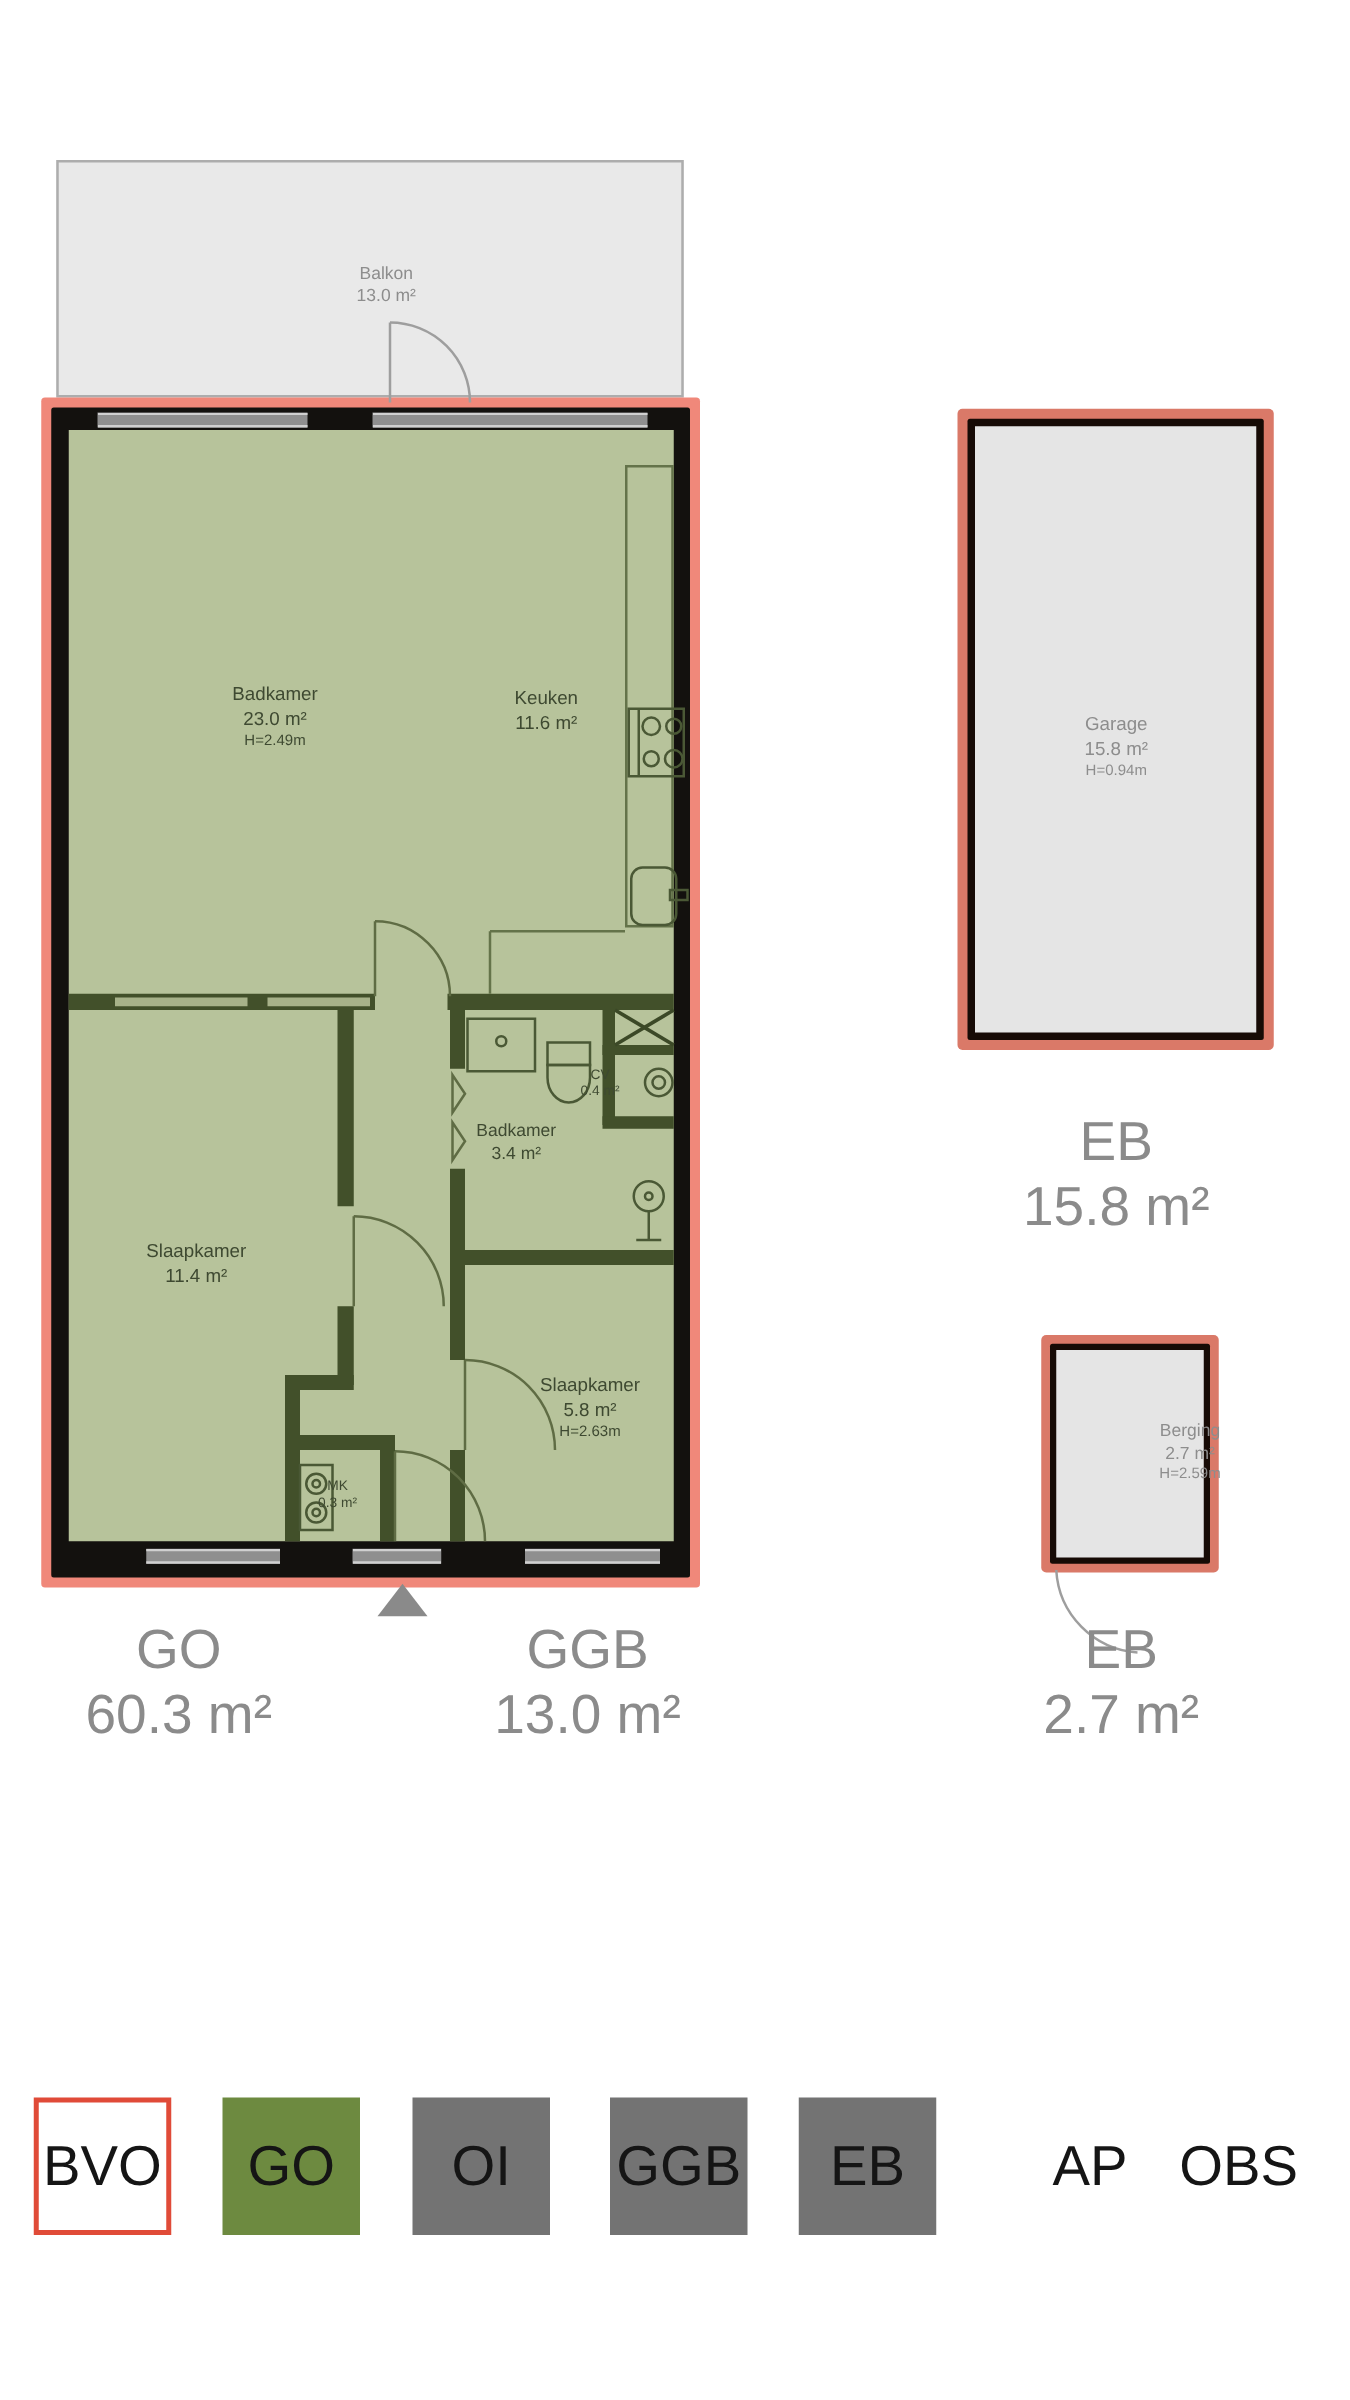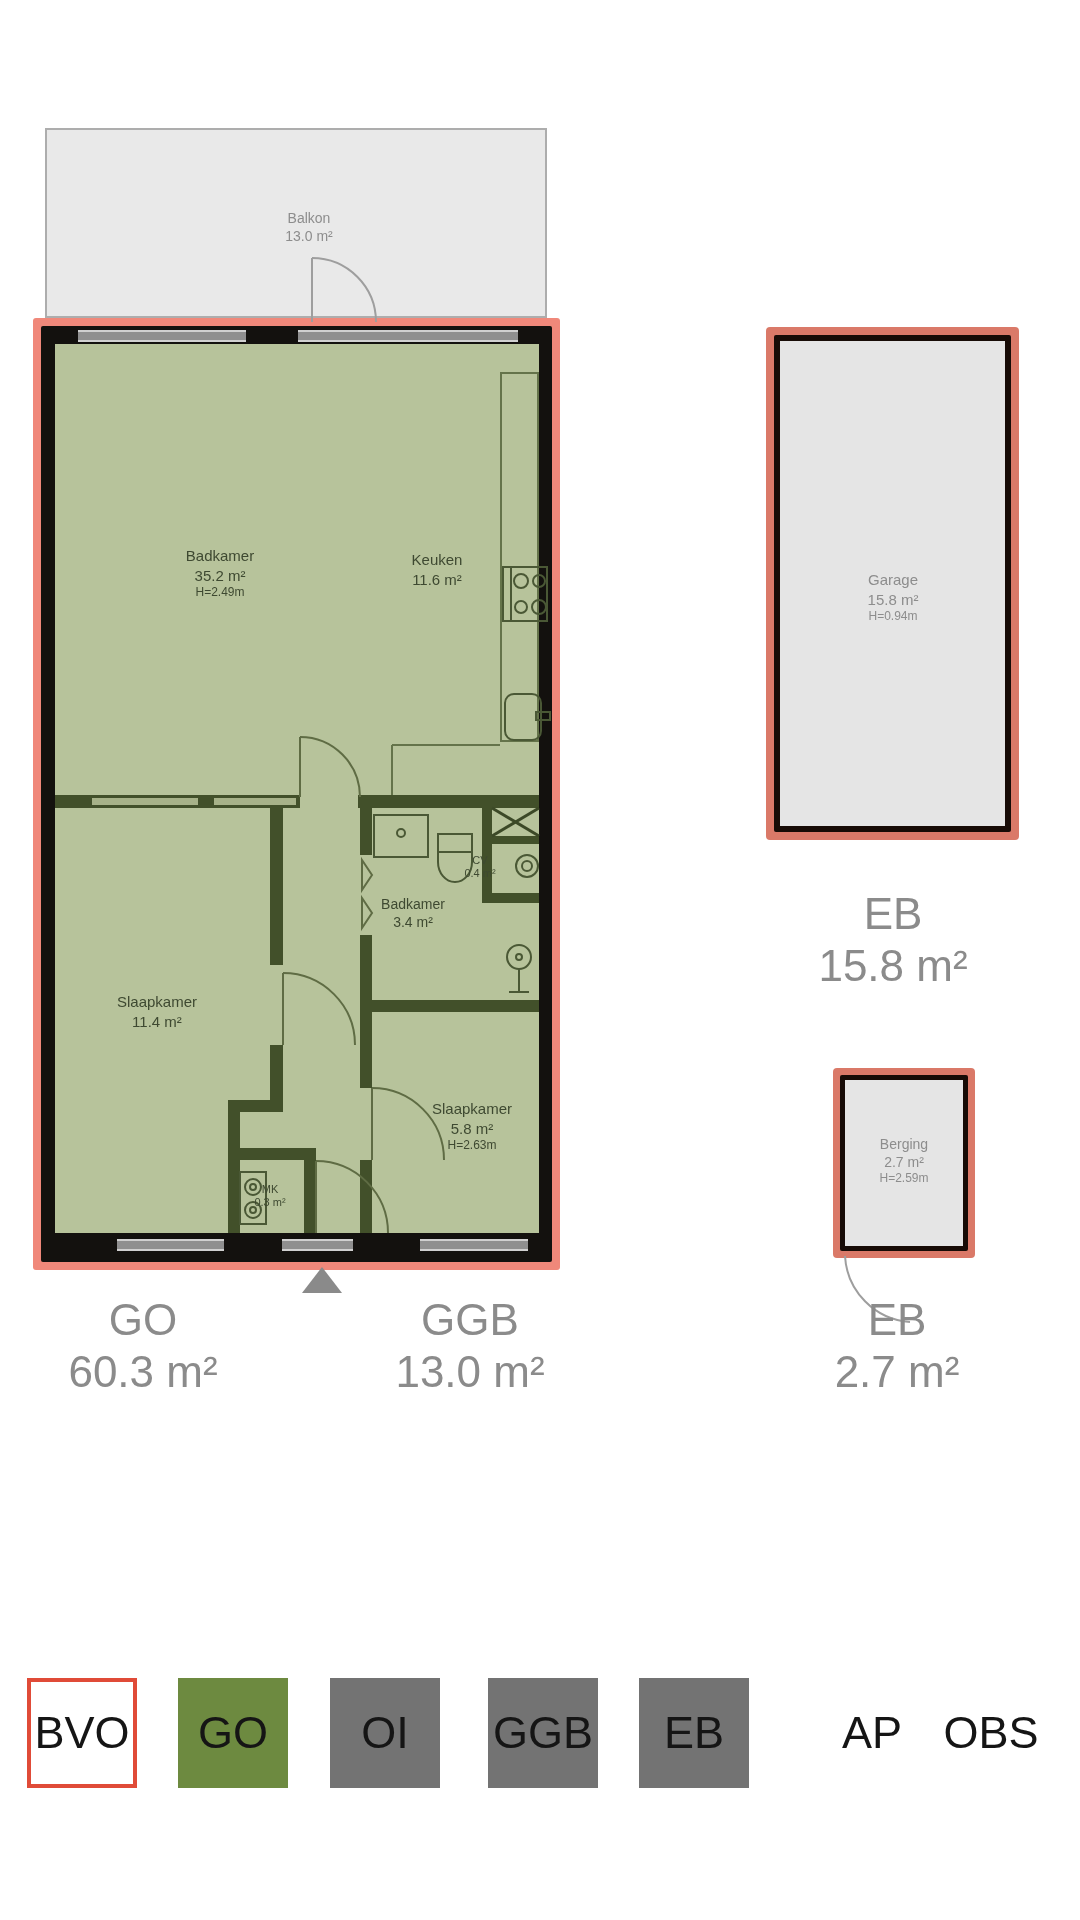--- a/index.html
+++ b/index.html
@@ -174,21 +174,21 @@
   <polygon points="302,1293 342,1293 322,1267" fill="#8a8a8a"></polygon>
 </svg>
 
 <div class="room-label gray-label" style="left:309px;top:227px;font-size:14px;">
   <span>Balkon</span>
   <span>13.0 m²</span>
 </div>
 
 <div class="room-label" style="left:220px;top:573px;">
   <span>Badkamer</span>
-  <span>35.2 m²</span>
+  <span>23.0 m²</span>
   <span class="h">H=2.49m</span>
 </div>
 
 <div class="room-label" style="left:437px;top:569px;">
   <span>Keuken</span>
   <span>11.6 m²</span>
 </div>
 
 <div class="room-label" style="left:413px;top:913px;font-size:14px;">
   <span>Badkamer</span>
@@ -215,21 +215,21 @@
   <span>MK</span>
   <span>0.3 m²</span>
 </div>
 
 <div class="room-label gray-label" style="left:893px;top:597px;">
   <span>Garage</span>
   <span>15.8 m²</span>
   <span class="h">H=0.94m</span>
 </div>
 
-<div class="room-label gray-label" style="left:904px;top:1161px;font-size:14px;">
+<div class="room-label gray-label" style="left:952px;top:1161px;font-size:14px;">
   <span>Berging</span>
   <span>2.7 m²</span>
   <span class="h">H=2.59m</span>
 </div>
 
 <div class="big-label" style="left:893px;top:888px;">
   <span>EB</span>
   <span>15.8 m²</span>
 </div>
 

